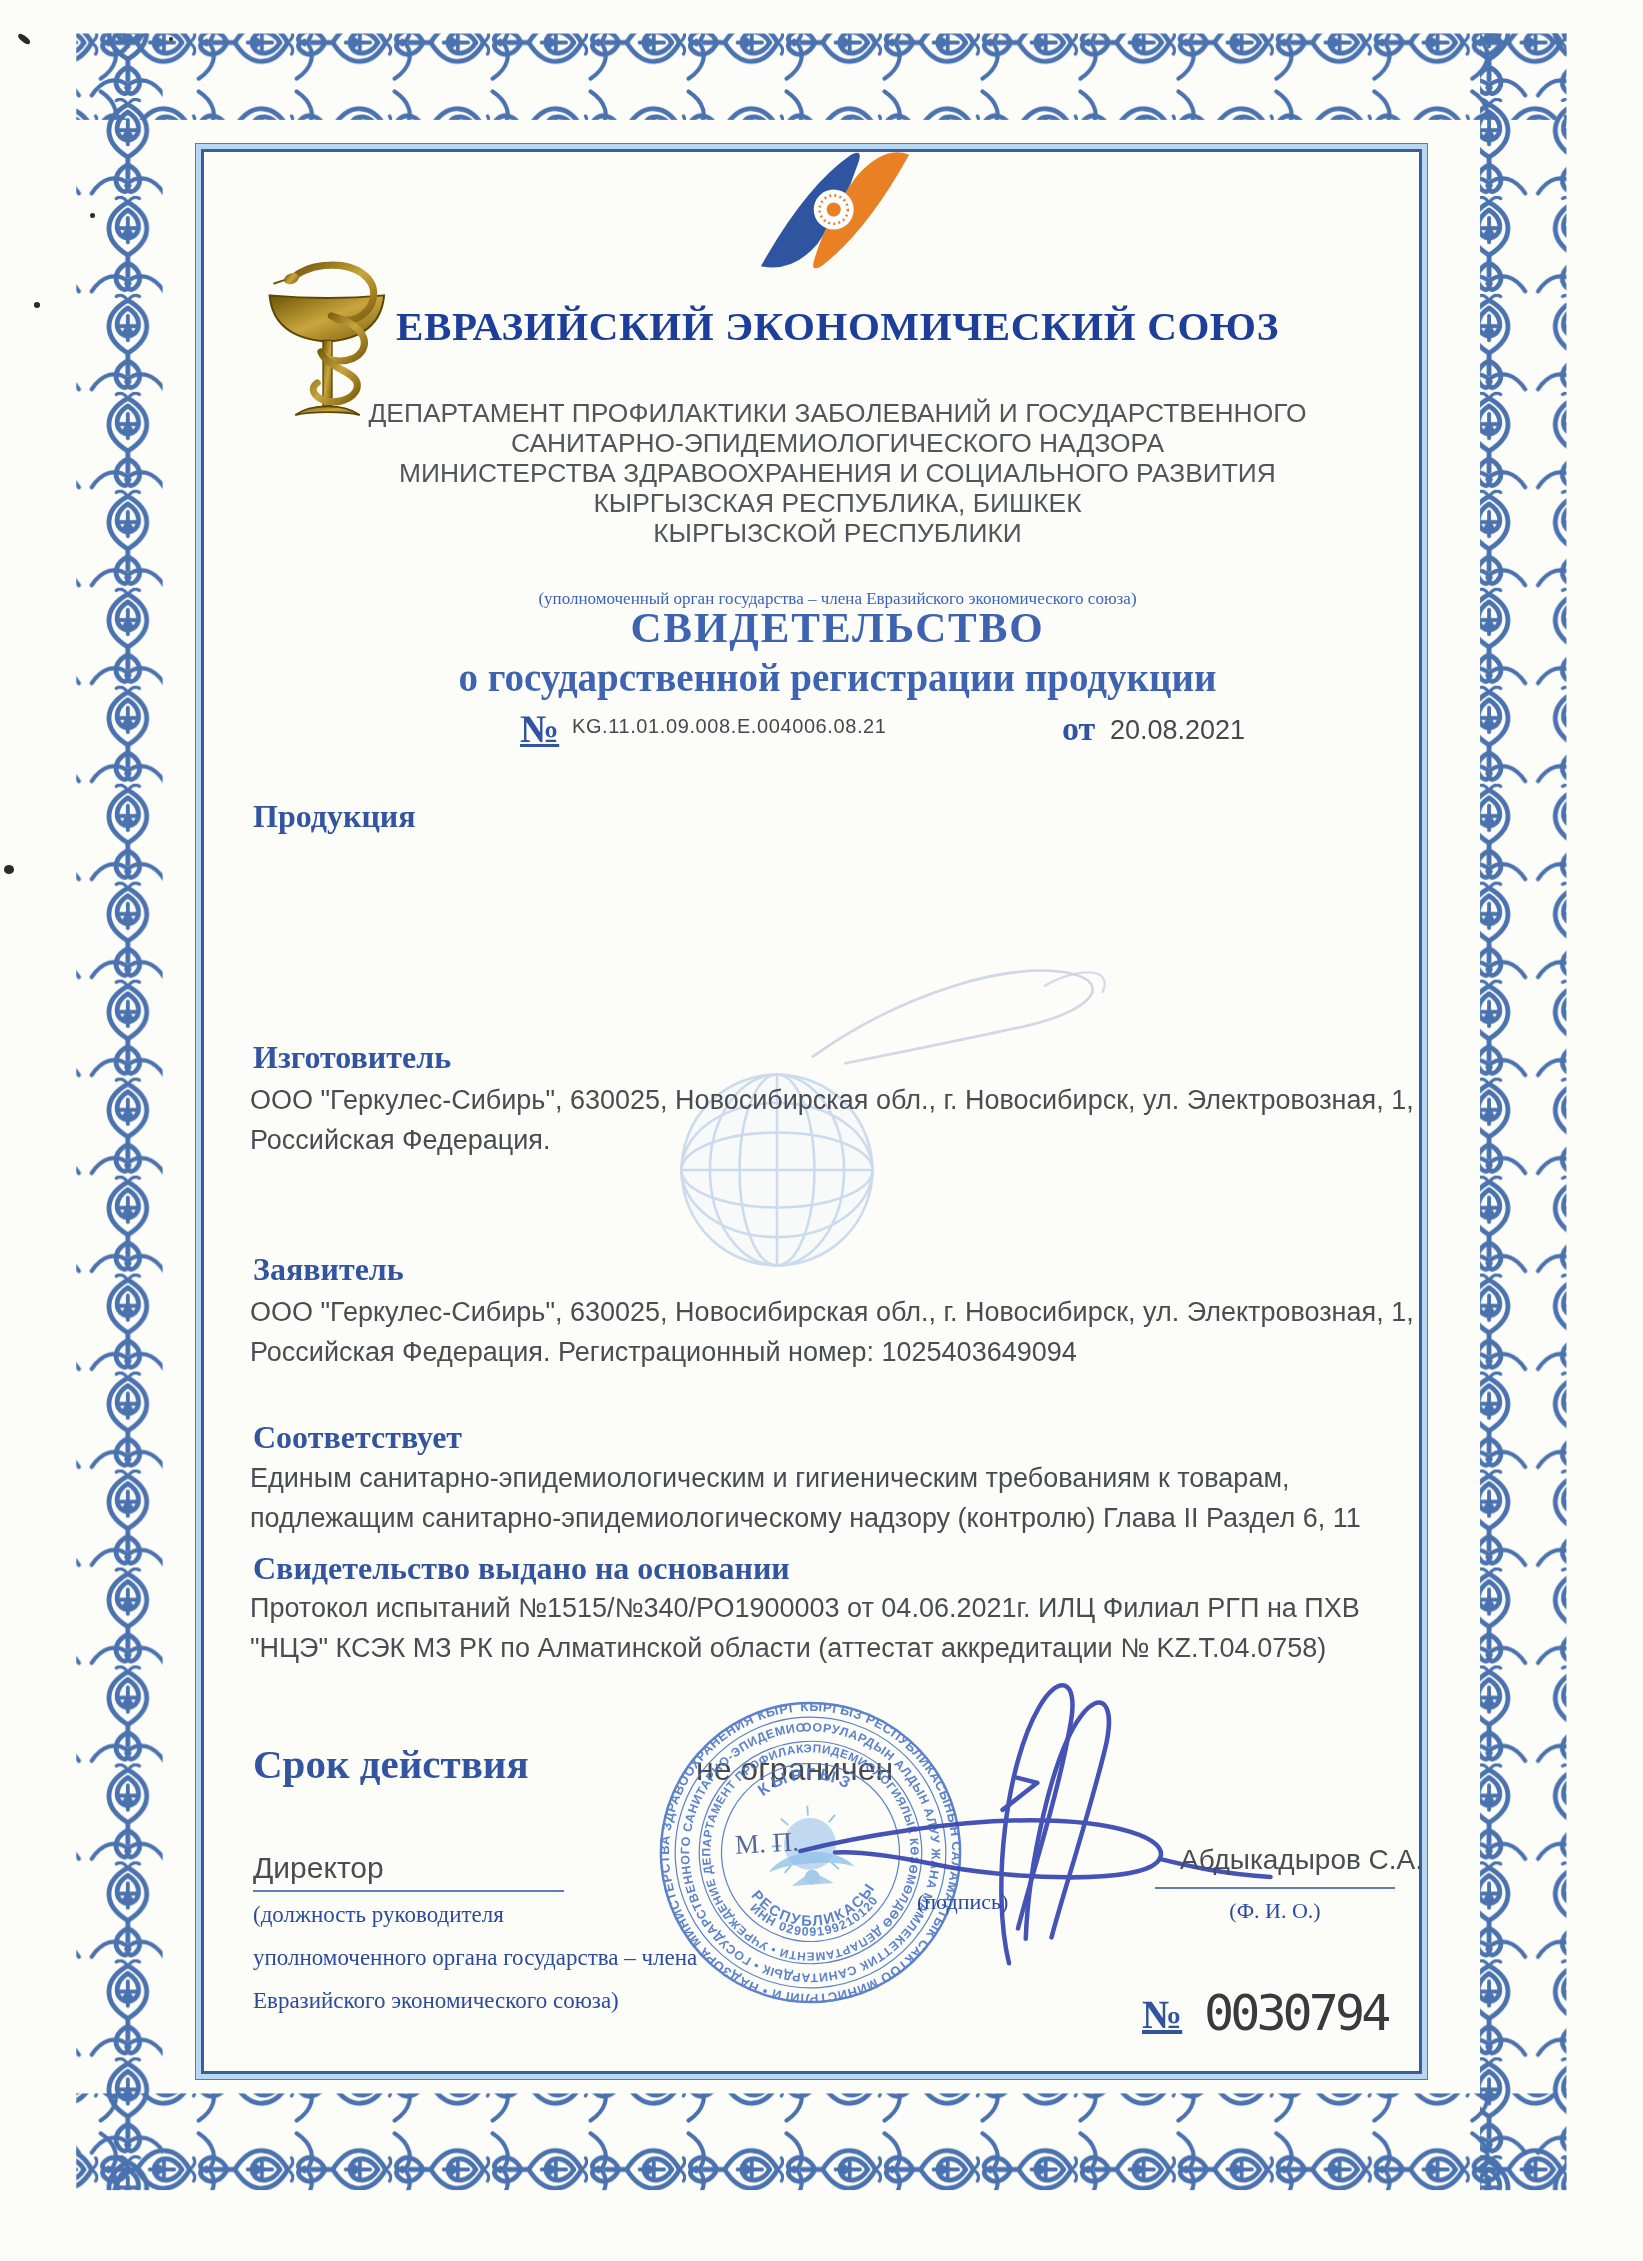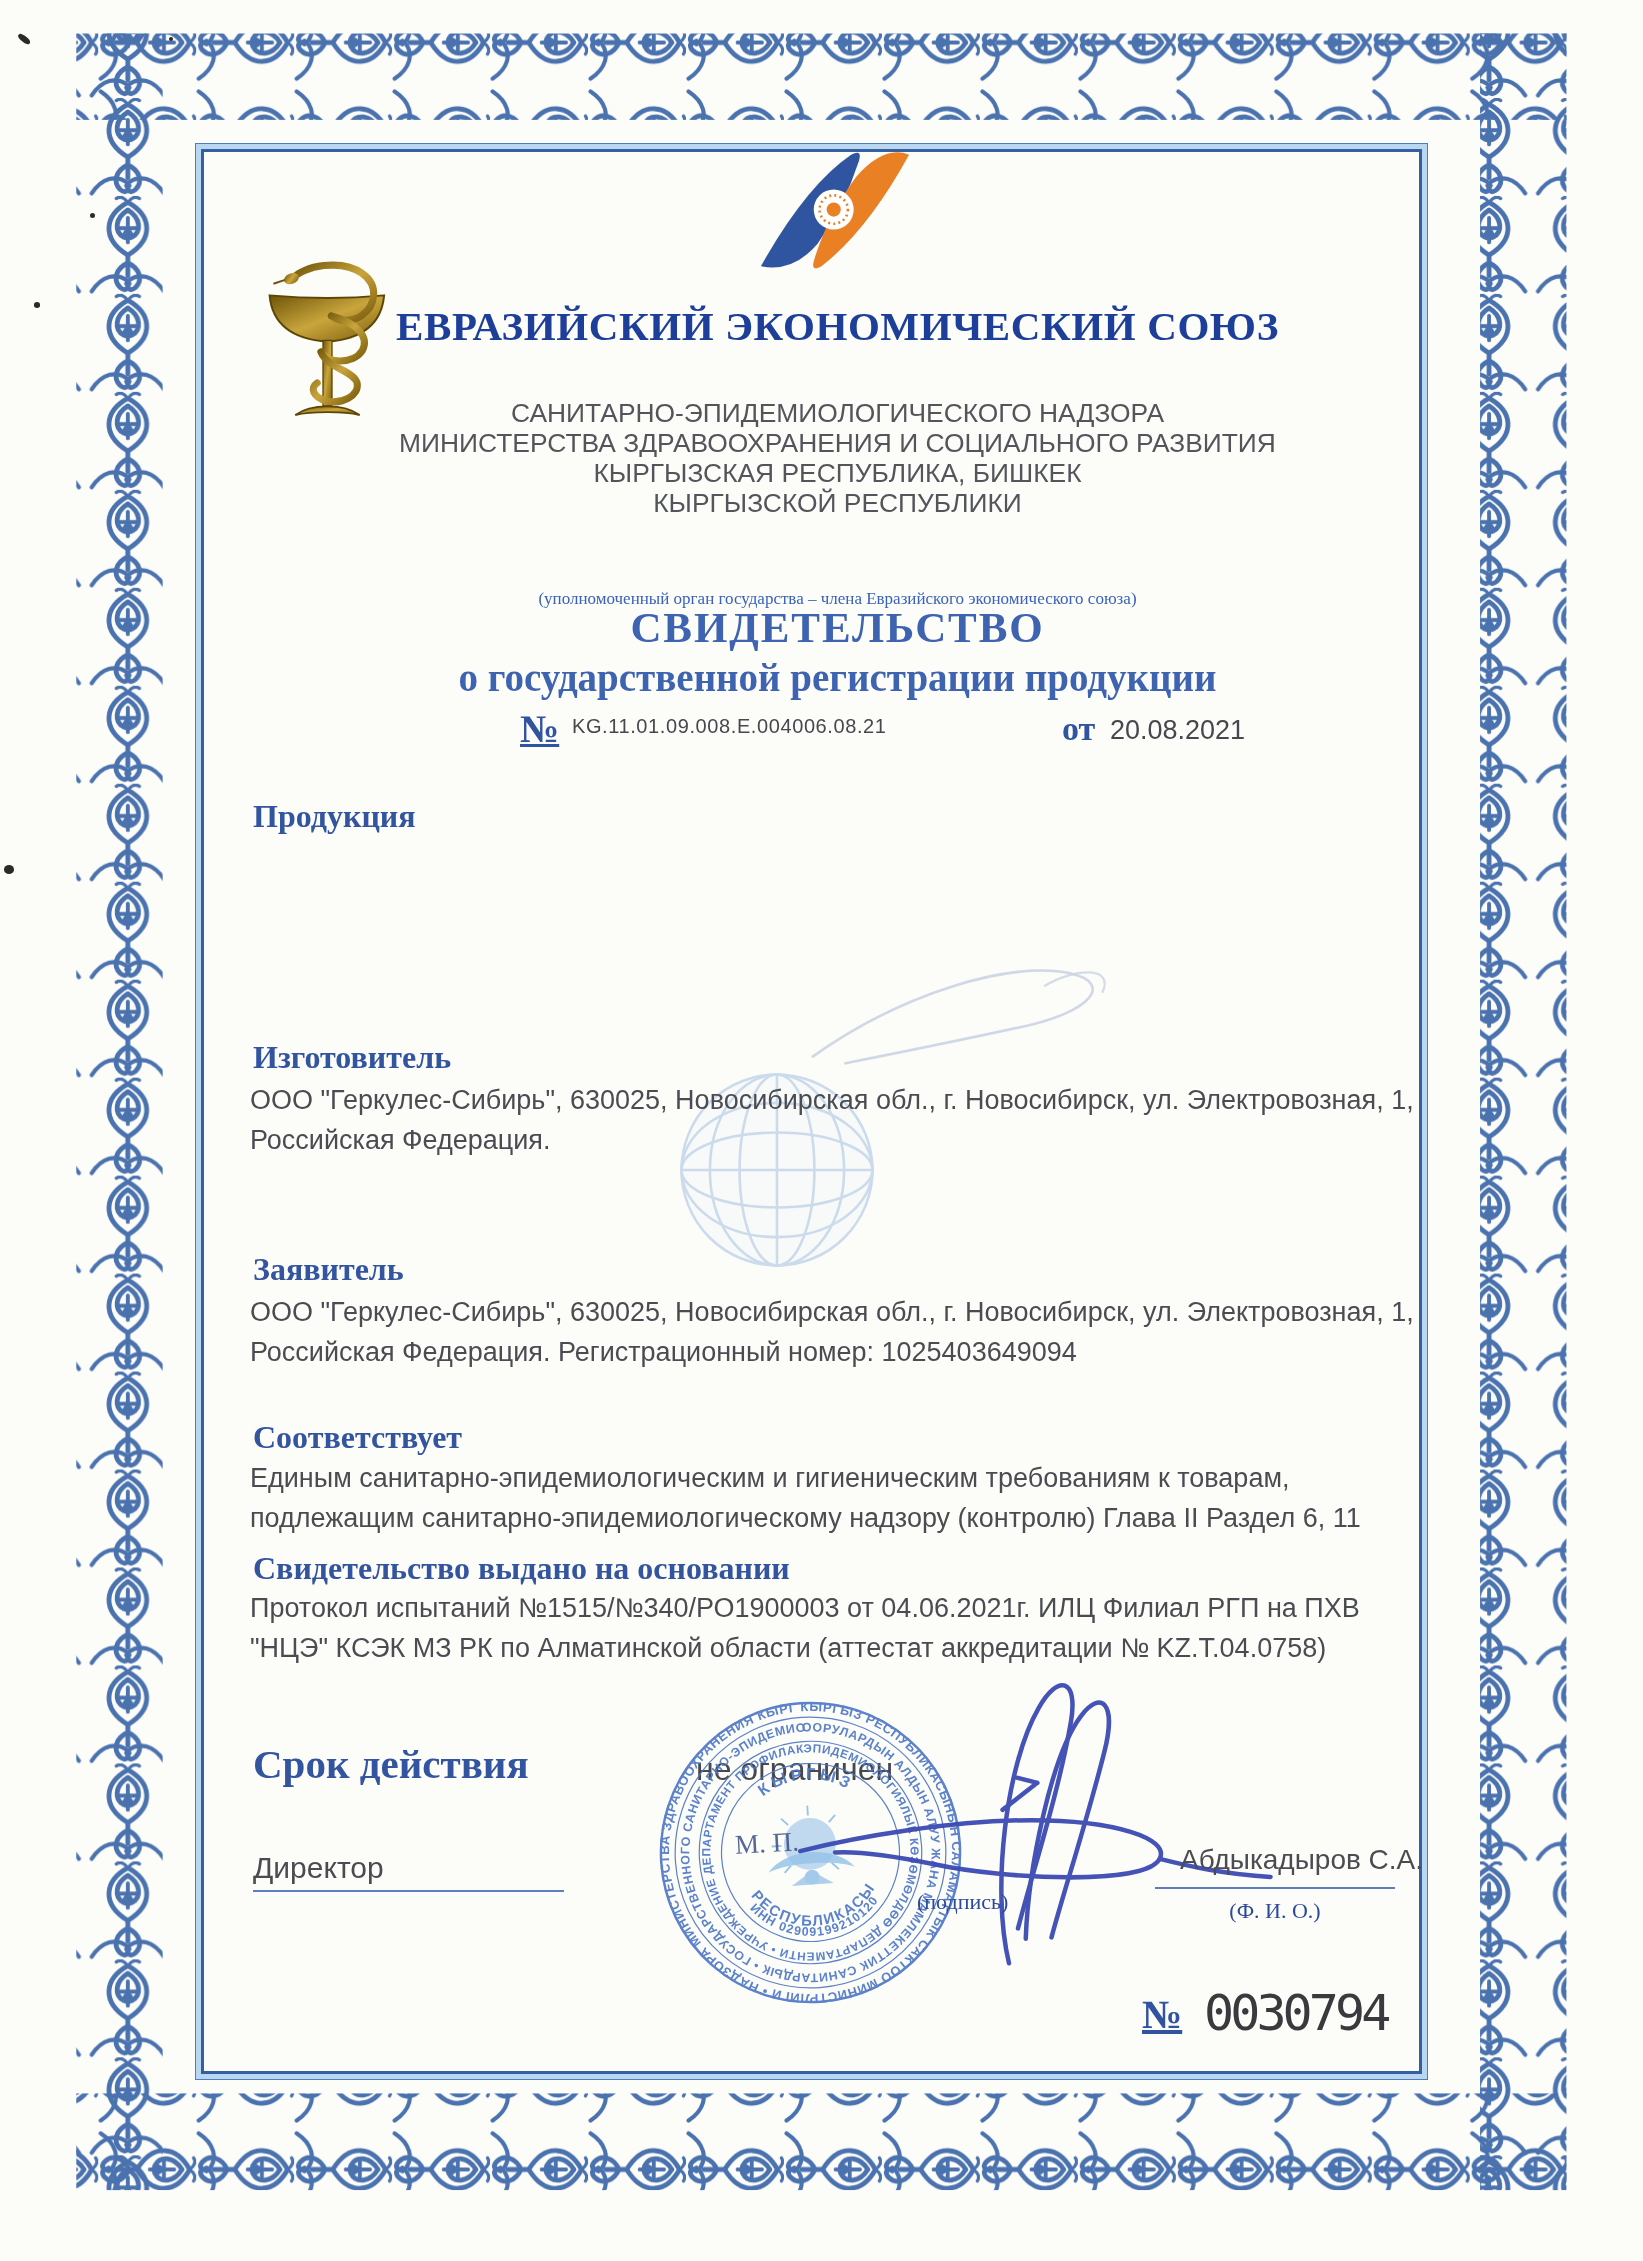--- a/index.html
+++ b/index.html
@@ -87,20 +87,21 @@
       <path d="M114,90 C152,100 174,122 162,144 C148,166 106,164 98,146"></path>
       <path d="M98,146 C108,172 148,174 154,194 C158,214 130,228 106,222 C86,217 80,202 92,194"></path>
     </g>
     <ellipse cx="52" cy="32" rx="12" ry="8" fill="url(#goldg)" transform="rotate(-20 52 32)"></ellipse>
     <path d="M42,34 L24,40" stroke="#6e5408" stroke-width="3"></path>
   </svg>
 
   <div class="abs serifb centerblock" style="top:302px;font-size:41px;letter-spacing:0.6px;color:#1d3f9a;">ЕВРАЗИЙСКИЙ ЭКОНОМИЧЕСКИЙ СОЮЗ</div>
 
   <div class="abs centerblock" style="top:398px;font-size:26.4px;line-height:30px;color:#54555b;">
+    <div>ДЕПАРТАМЕНТ ПРОФИЛАКТИКИ ЗАБОЛЕВАНИЙ И ГОСУДАРСТВЕННОГО</div>
     <div>САНИТАРНО-ЭПИДЕМИОЛОГИЧЕСКОГО НАДЗОРА</div>
     <div>МИНИСТЕРСТВА ЗДРАВООХРАНЕНИЯ И СОЦИАЛЬНОГО РАЗВИТИЯ</div>
     <div>КЫРГЫЗСКАЯ РЕСПУБЛИКА, БИШКЕК</div>
     <div>КЫРГЫЗСКОЙ РЕСПУБЛИКИ</div>
   </div>
 
   <div class="abs centerblock" style="top:589px;font-size:17px;color:#3a62b8;font-family:'Liberation Serif',serif;">(уполномоченный орган государства – члена Евразийского экономического союза)</div>
 
   <div class="abs serifb centerblock" style="top:603px;font-size:43px;letter-spacing:1.9px;color:#3d63b1;">СВИДЕТЕЛЬСТВО</div>
   <div class="abs serifb centerblock" style="top:655px;font-size:39px;color:#3d63b1;">о государственной регистрации продукции</div>
@@ -138,20 +139,25 @@
   <div class="abs sec-body" style="top:1458px;">Единым санитарно-эпидемиологическим и гигиеническим требованиям к товарам, подлежащим санитарно-эпидемиологическому надзору (контролю) Глава II Раздел 6, 11</div>
 
   <div class="abs bluehead sec-head" style="left:253px;top:1550px;">Свидетельство выдано на основании</div>
   <div class="abs sec-body" style="top:1588px;">Протокол испытаний №1515/№340/РО1900003 от 04.06.2021г. ИЛЦ Филиал РГП на ПХВ "НЦЭ" КСЭК МЗ РК по Алматинской области (аттестат аккредитации № KZ.Т.04.0758)</div>
 
   <span class="abs bluehead" style="left:253px;top:1740px;font-size:41px;">Срок действия</span>
   <span class="abs" style="left:696px;top:1751px;font-size:32px;color:#47484e;">не ограничен</span>
 
   <span class="abs" style="left:253px;top:1851px;font-size:30px;color:#4b4c52;">Директор</span>
   <div class="abs uline" style="left:253px;top:1890px;width:311px;"></div>
+  <div class="abs" style="left:253px;top:1902px;">
+    <div class="note-line" style="margin-bottom:17px;">(должность руководителя</div>
+    <div class="note-line" style="margin-bottom:17px;">уполномоченного органа государства – члена</div>
+    <div class="note-line">Евразийского экономического союза)</div>
+  </div>
 
   <svg class="abs" style="left:656px;top:1698px;opacity:.92;transform:rotate(-4deg);" width="309" height="309" viewBox="-250 -250 500 500">
     <defs>
       <path id="r1" d="M 0,-229 A 229,229 0 1 1 -0.05,-229"></path>
       <path id="r2" d="M 0,-196 A 196,196 0 1 1 -0.05,-196"></path>
       <path id="r3" d="M 0,-162 A 162,162 0 1 1 -0.05,-162"></path>
       <path id="arcTop" d="M -110,-45 A 119,119 0 0 1 110,-45"></path>
       <path id="arcBot" d="M -110,45 A 119,119 0 0 0 110,45"></path>
       <path id="arcInn" d="M -128,38 A 133,133 0 0 0 128,38"></path>
     </defs>

